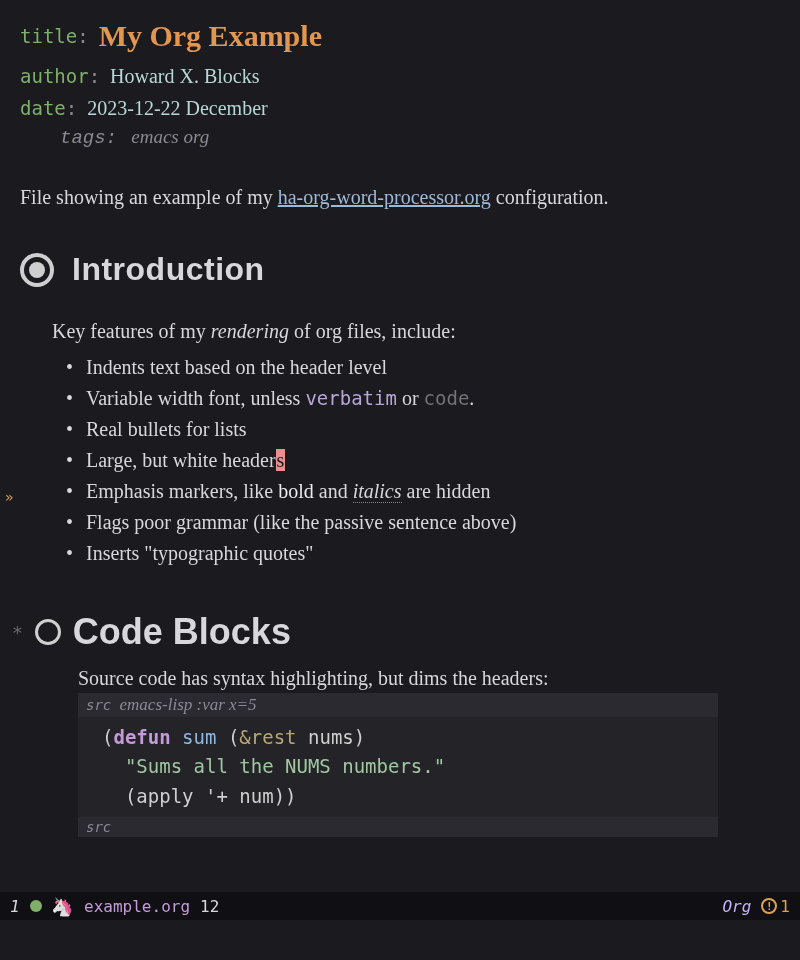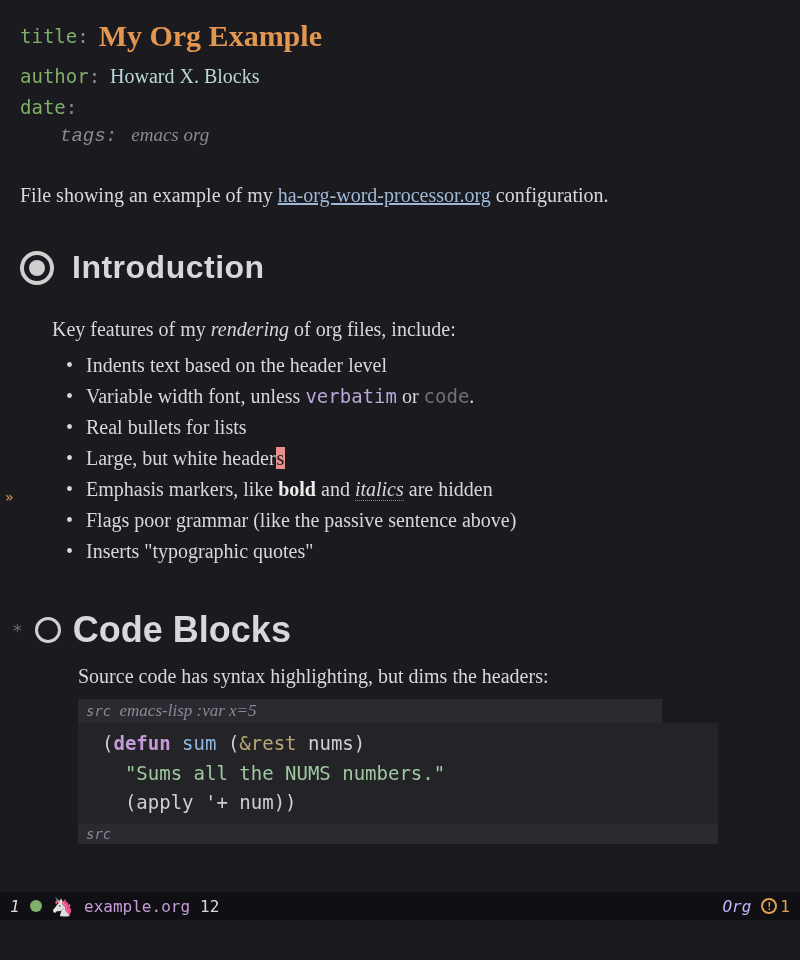--- a/index.html
+++ b/index.html
@@ -85,21 +85,21 @@
     }
     .section-body {
       margin-left: 32px;
     }
     .para {
       color: #d8d8dc;
       font-size: 20px;
       line-height: 1.5;
     }
     .italic { font-style: italic; }
-    .bold { font-weight: 700; color: #ececec; }
+    .bold { font-weight: 400; color: #ececec; }
     ul.org-list {
       list-style: none;
       margin-top: 6px;
       margin-left: 14px;
     }
     ul.org-list li {
       color: #d8d8dc;
       font-size: 20px;
       line-height: 1.55;
       position: relative;
@@ -164,22 +164,21 @@
     }
     .section2-body {
       margin-left: 58px;
     }
     .src-header {
       background: #2a2a30;
       color: #8a8a95;
       font-style: italic;
       font-size: 17px;
       padding: 2px 8px;
-      margin-top: 8px;
-      width: 584px;
+      width: 640px;
       font-family: Georgia, serif;
     }
     .src-header .src-label { font-style: italic; font-family: 'Menlo', monospace; font-size: 14px; margin-right: 4px;}
     .code-block {
       font-family: 'Menlo', 'Consolas', monospace;
       font-size: 19px;
       line-height: 1.55;
       background: #232328;
       padding: 6px 14px 6px 24px;
       width: 640px;
@@ -248,20 +247,21 @@
   <div class="meta-line">
     <span><span class="meta-key">title</span><span class="meta-colon">:</span></span>
     <span class="doc-title">My Org Example</span>
   </div>
   <div class="meta-line">
     <span><span class="meta-key">author</span><span class="meta-colon">:</span></span>
     <span class="meta-value">Howard X. Blocks</span>
   </div>
   <div class="meta-line">
     <span><span class="meta-key">date</span><span class="meta-colon">:</span></span>
+    <span class="meta-value">2023-12-22 December</span>
   </div>
   <div class="tags-line">
     <span class="tags-key">tags:</span>
     &nbsp;&nbsp;<span>emacs org</span>
   </div>
 
   <p class="intro-para">
     <span>File showing an example of my </span><a class="org-link">ha-org-word-processor.org</a><span> configuration.</span>
   </p>
 

